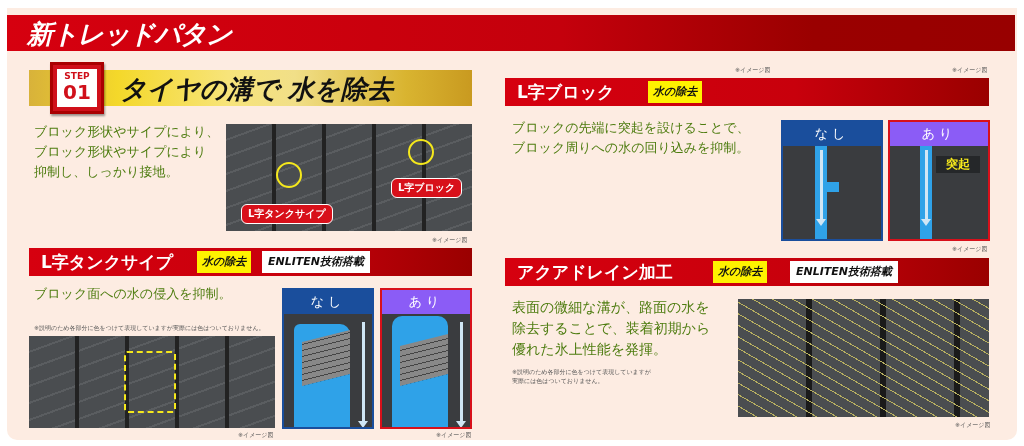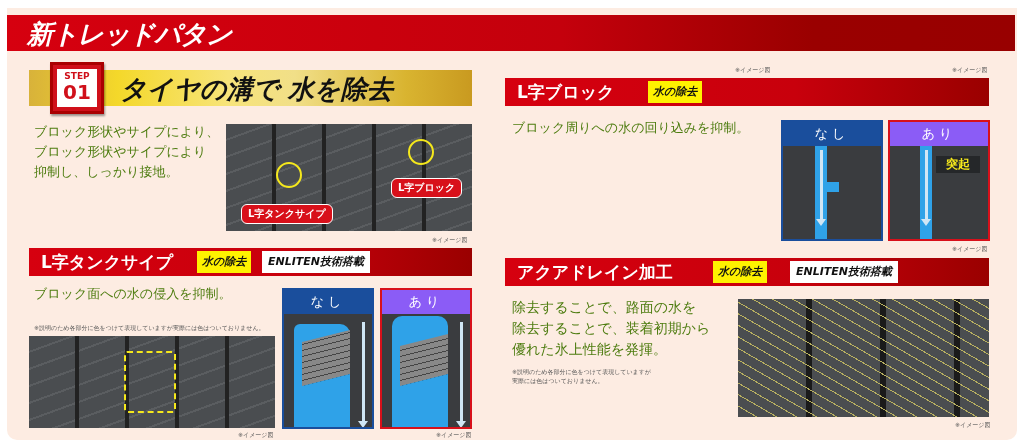--- a/index.html
+++ b/index.html
@@ -112,20 +112,21 @@
 </div>
 <div class="note" style="left:436px; top:431px;">※イメージ図</div>
 
 <div class="note" style="left:735px; top:66px;">※イメージ図</div>
 <div class="note" style="left:952px; top:66px;">※イメージ図</div>
 <div class="sec-header" style="left:505px; top:78px; width:484px;">
   <span class="t">L字ブロック</span>
   <span class="tag-yellow" style="left:143px;">水の除去</span>
 </div>
 <div class="body-text" style="left:512px; top:118px;">
+  <div>ブロックの先端に突起を設けることで、</div>
   <div>ブロック周りへの水の回り込みを抑制。</div>
 </div>
 <div class="cmp blue" style="left:781px; top:120px; width:102px; height:121px;">
   <div class="hd">なし</div>
   <div class="img">
     <div class="water" style="left:32px; top:0; width:12px; height:95px;"></div>
     <div class="water" style="left:44px; top:36px; width:12px; height:10px;"></div>
     <div class="arrow" style="left:37px; top:4px; height:70px;"></div>
   </div>
 </div>
@@ -138,21 +139,21 @@
   </div>
 </div>
 <div class="note" style="left:952px; top:245px;">※イメージ図</div>
 
 <div class="sec-header" style="left:505px; top:258px; width:484px;">
   <span class="t">アクアドレイン加工</span>
   <span class="tag-yellow" style="left:208px;">水の除去</span>
   <span class="tag-white" style="left:285px;">ENLITEN技術搭載</span>
 </div>
 <div class="body-text" style="left:512px; top:297px; font-size:14px; line-height:21px;">
-  <div>除去することで、路面の水を</div>
+  <div>表面の微細な溝が、路面の水を</div>
   <div>除去することで、装着初期から</div>
   <div>優れた氷上性能を発揮。</div>
 </div>
 <div class="note" style="left:512px; top:367px; line-height:9px;">
   <div>※説明のため各部分に色をつけて表現していますが</div>
   <div>実際には色はついておりません。</div>
 </div>
 <div class="aqua-img" style="left:738px; top:299px; width:251px; height:118px;"></div>
 <div class="note" style="left:955px; top:421px;">※イメージ図</div>
 

